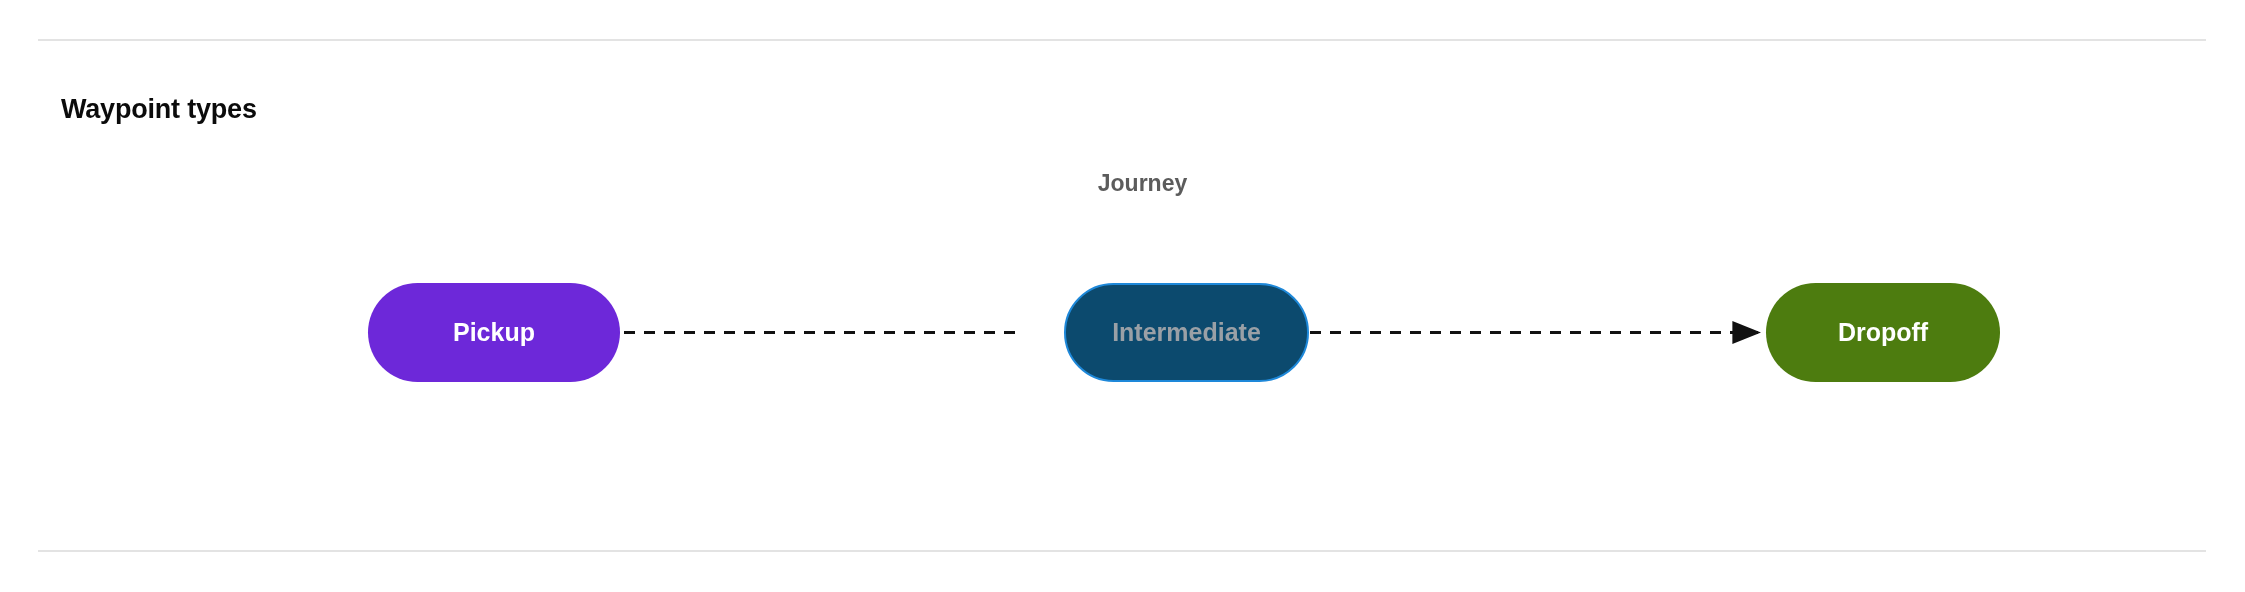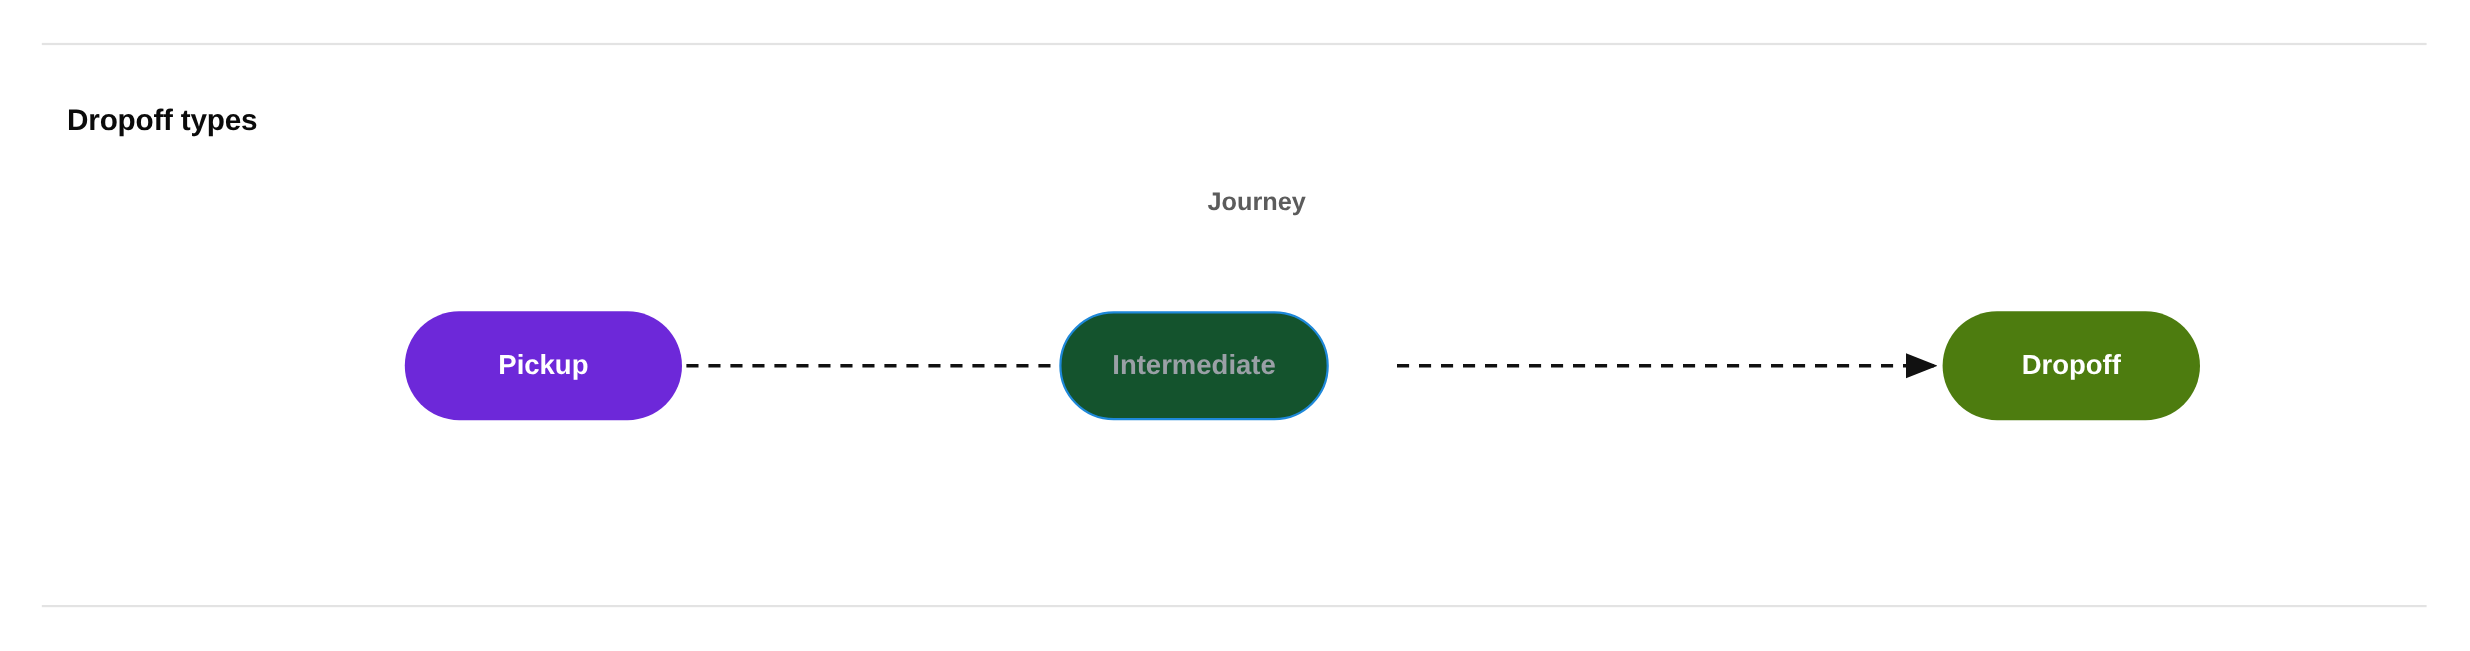--- a/index.html
+++ b/index.html
@@ -71,23 +71,23 @@
   }
 
   .node-pickup {
     left: 368px;
     width: 252px;
     background: #6d28d9;
     color: #ffffff;
   }
 
   .node-intermediate {
-    left: 963px;
+    left: 1064px;
     width: 245px;
-    background: #14532d;
+    background: #0c4a6e;
     border: 2.5px solid #1e88d9;
     color: #9aa0a6;
   }
 
   .node-dropoff {
     left: 1766px;
     width: 234px;
     background: #4d7c0f;
     color: #ffffff;
   }
@@ -99,21 +99,21 @@
     width: 2245px;
     height: 592px;
     pointer-events: none;
   }
 </style>
 </head>
 <body>
 
 <div class="divider top"></div>
 
-<h2 class="page-title">Dropoff types</h2>
+<h2 class="page-title">Waypoint types</h2>
 
 <div class="diagram">
 
   <div class="journey-label">Journey</div>
 
   <svg class="edges" viewBox="0 0 2245 592" width="2245" height="592">
     <defs>
       <marker id="arrowhead" markerWidth="9" markerHeight="8" refX="8" refY="4" orient="auto" markerUnits="strokeWidth">
         <path d="M0,0.4 L9,4 L0,7.6 Z" fill="#111111"></path>
       </marker>

